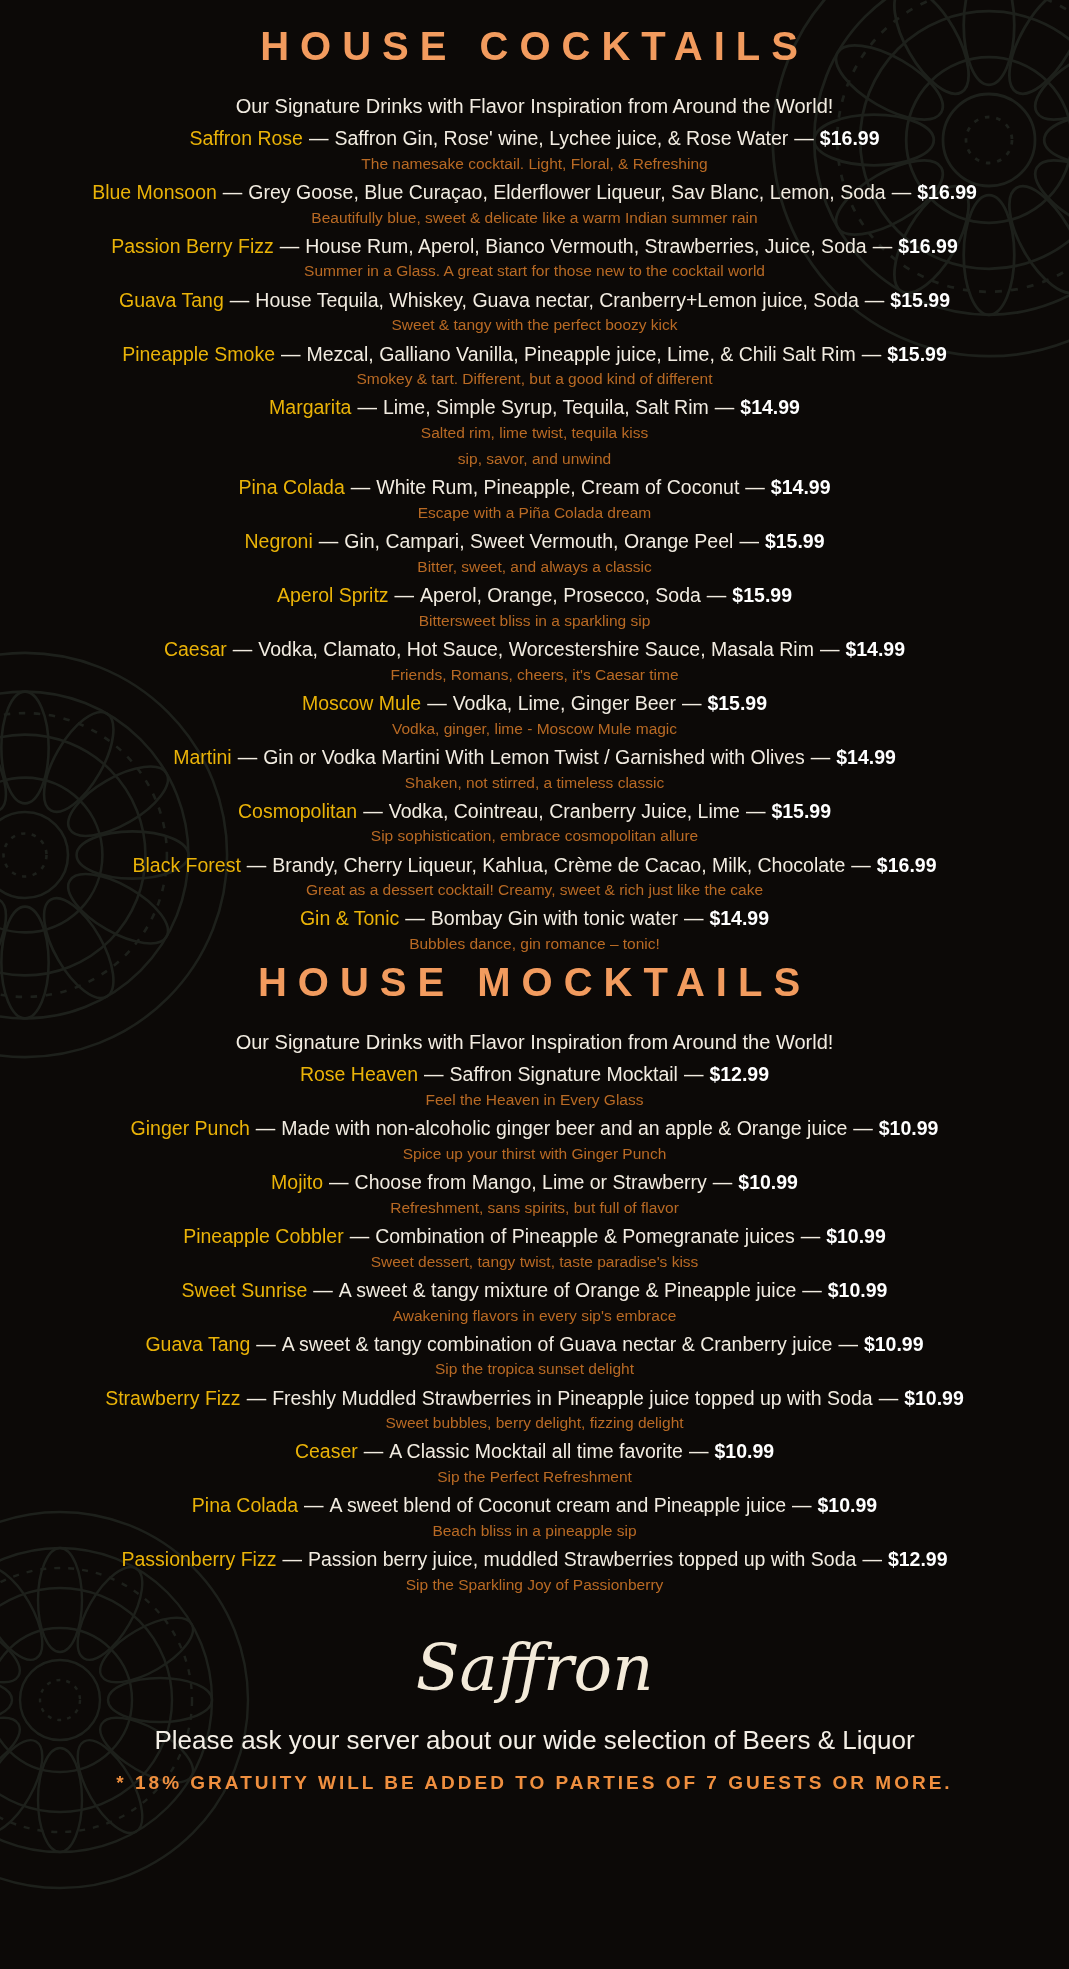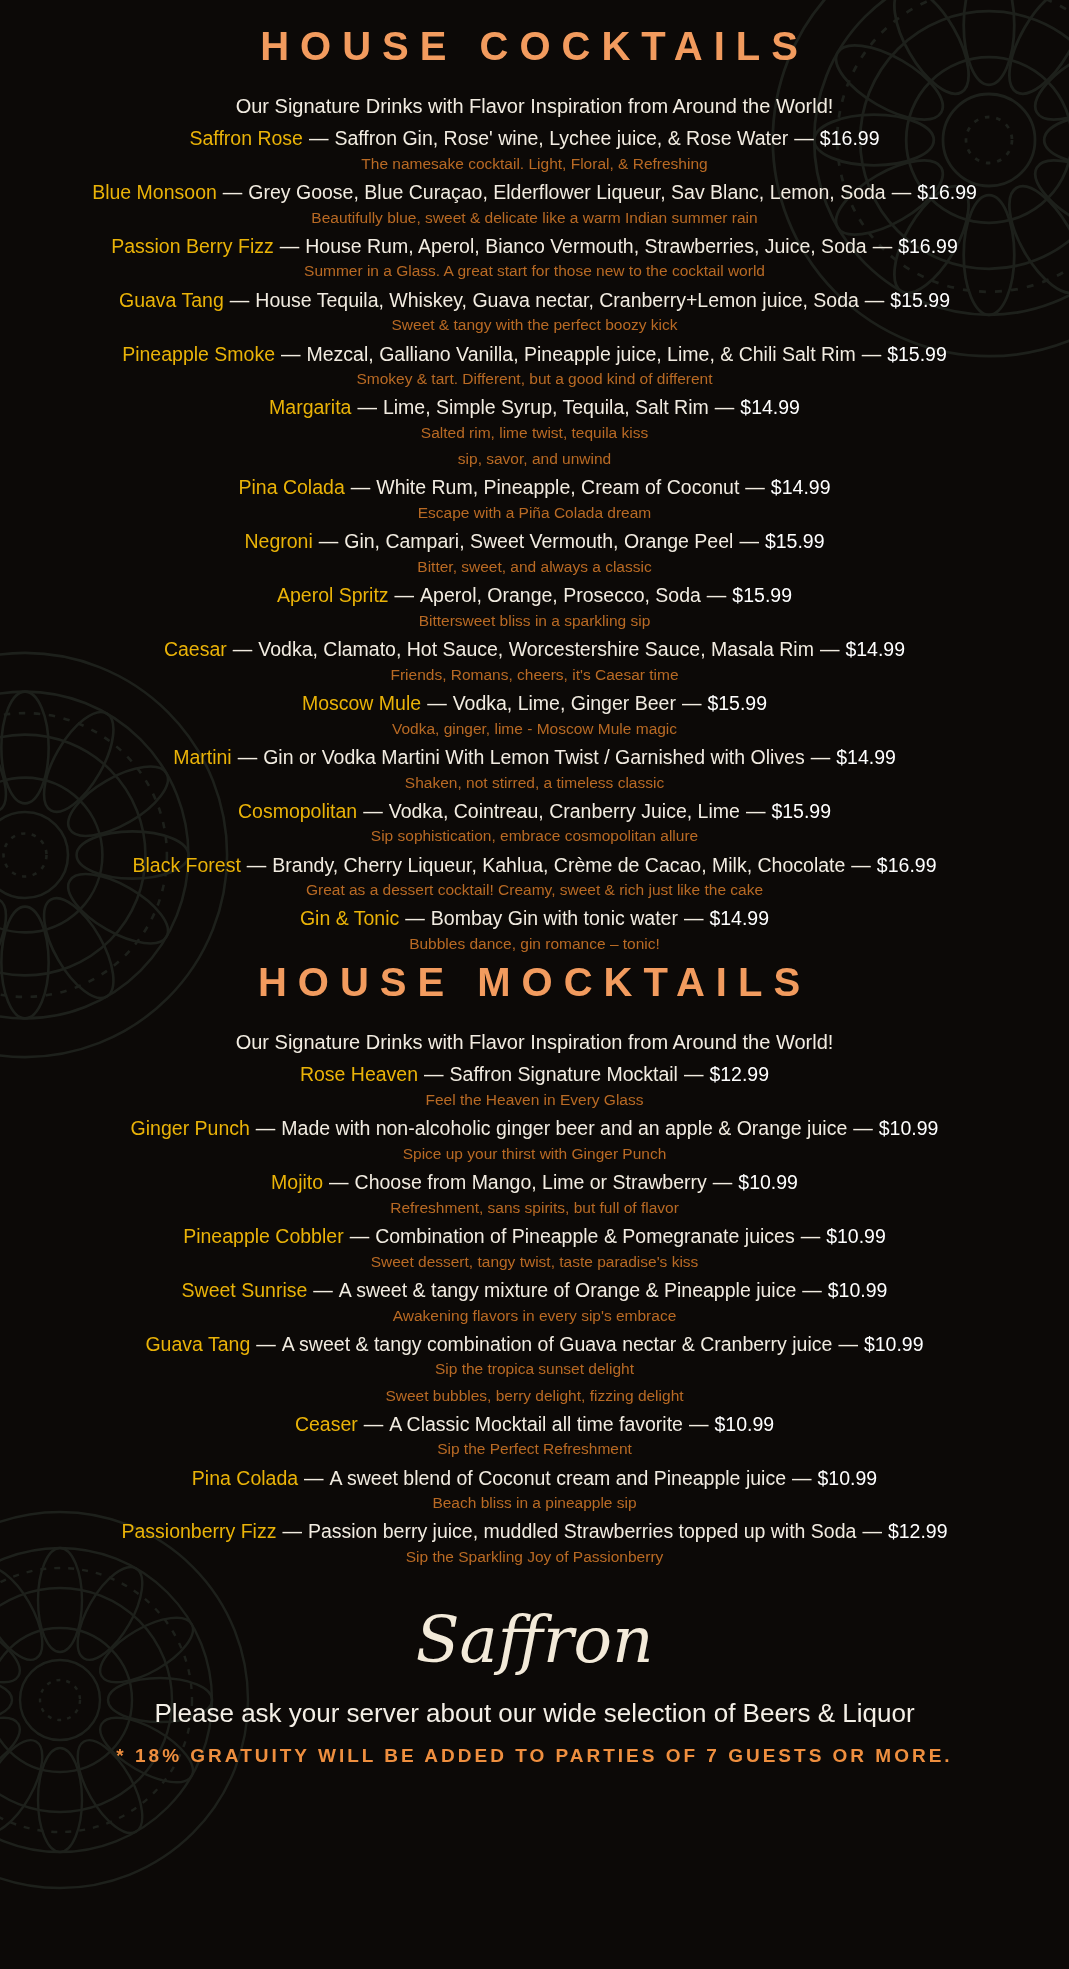--- a/index.html
+++ b/index.html
@@ -46,21 +46,21 @@
   .item { margin-bottom: 4px; }
   .item-line {
     font-size: 19.5px;
     line-height: 1.32;
     color: #f2ece1;
     white-space: nowrap;
   }
   .drink-name { color: #eab308; }
   .sep { margin: 0 6px; color: #f2ece1; }
   .desc { color: #f2ece1; }
-  .price { font-weight: 400; color: #ffffff; }
+  .price { font-weight: 700; color: #ffffff; }
   .tagline {
     font-size: 15.5px;
     line-height: 1.3;
     color: #b96a24;
     margin-top: 2px;
     margin-bottom: 6px;
     text-align: center;
   }
   .logo {
     margin-top: 38px;
@@ -242,20 +242,21 @@
         <div class="tagline">Awakening flavors in every sip's embrace</div>
       </div>
 
       <div class="item">
         <div class="item-line"><span class="drink-name">Guava Tang</span><span class="sep">—</span><span class="desc">A sweet &amp; tangy combination of Guava nectar &amp; Cranberry juice</span><span class="sep">—</span><span class="price">$10.99</span></div>
         <div class="tagline">Sip the tropica sunset delight</div>
       </div>
 
 
       <div class="item">
+        <div class="item-line"><span class="drink-name">Strawberry Fizz</span><span class="sep">—</span><span class="desc">Freshly Muddled Strawberries in Pineapple juice topped up with Soda</span><span class="sep">—</span><span class="price">$10.99</span></div>
         <div class="tagline">Sweet bubbles, berry delight, fizzing delight</div>
       </div>
 
       <div class="item">
         <div class="item-line"><span class="drink-name">Ceaser</span><span class="sep">—</span><span class="desc">A Classic Mocktail all time favorite</span><span class="sep">—</span><span class="price">$10.99</span></div>
         <div class="tagline">Sip the Perfect Refreshment</div>
       </div>
 
       <div class="item">
         <div class="item-line"><span class="drink-name">Pina Colada</span><span class="sep">—</span><span class="desc">A sweet blend of Coconut cream and Pineapple juice</span><span class="sep">—</span><span class="price">$10.99</span></div>

